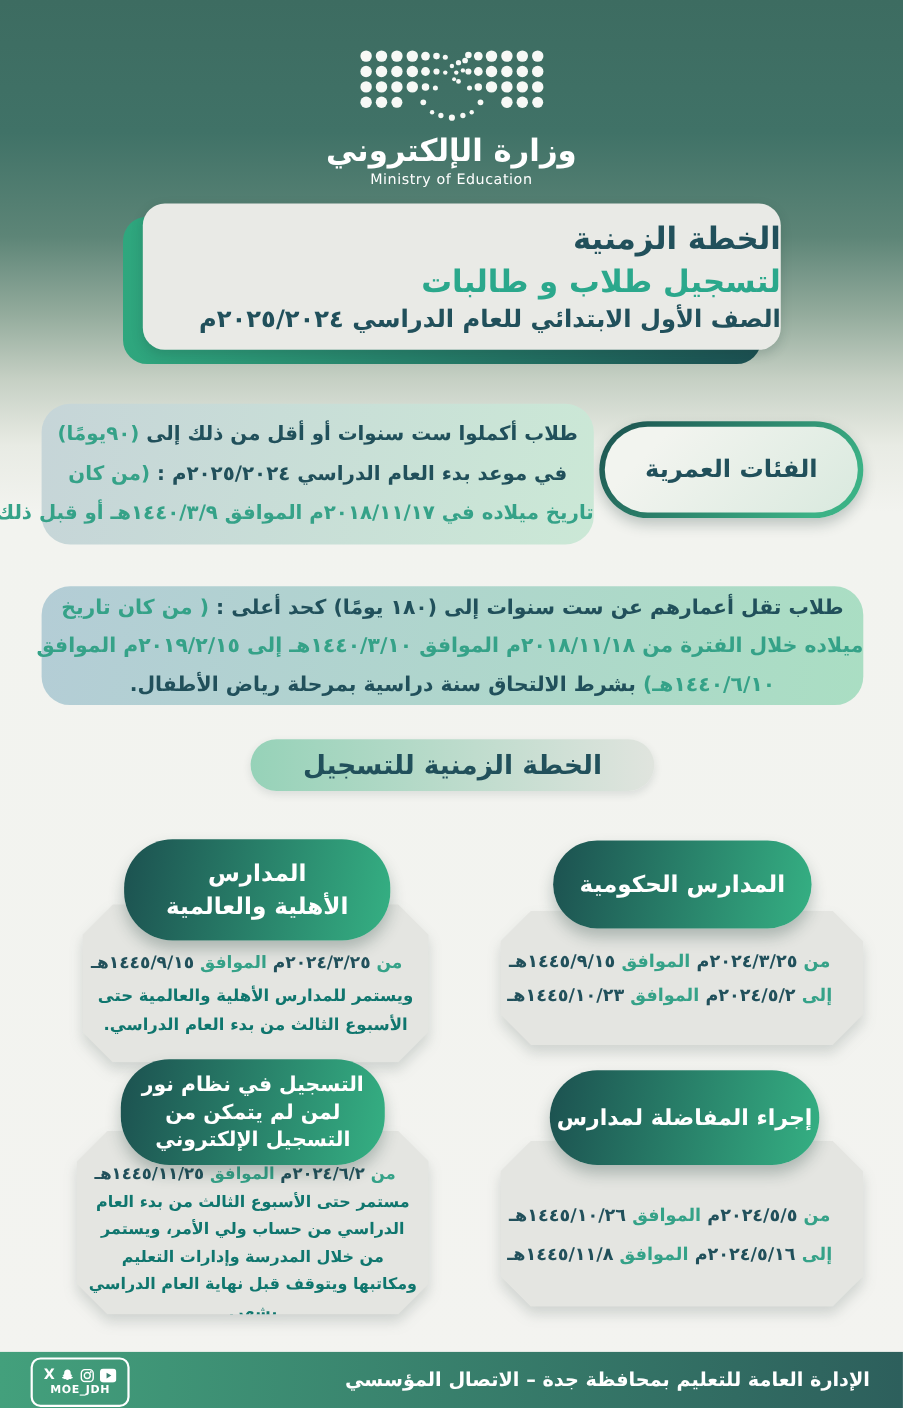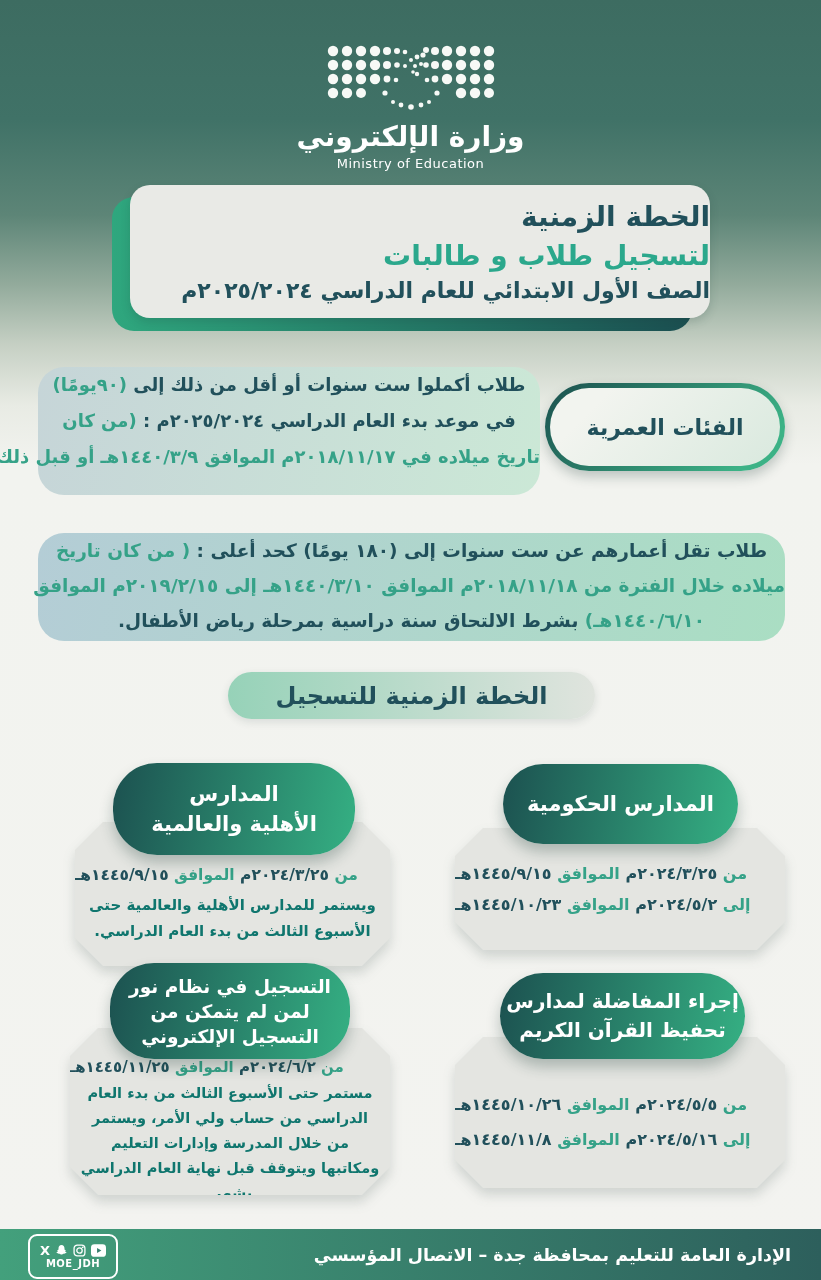--- a/index.html
+++ b/index.html
@@ -24,21 +24,21 @@
   .titlebox .t2{font-size:28px;font-weight:700;color:#2ba88c;}
   .titlebox .t3{font-size:22px;font-weight:700;color:#21505b;}
   
   .age-pill{position:absolute;left:545px;top:383px;width:240px;height:88px;border-radius:46px;
     background:linear-gradient(135deg,#1b504e 0%,#3cb286 85%);box-shadow:0 6px 12px rgba(30,60,55,.25);}
   .age-pill .inner{position:absolute;inset:5px;border-radius:41px;
     background:linear-gradient(135deg,#f2f4ef 20%,#d9e9de 100%);
     display:flex;align-items:center;justify-content:center;
     font-size:22px;font-weight:700;color:#21505b;}
   .agebox{position:absolute;border-radius:26px;display:flex;flex-direction:column;
-    text-align:center;font-weight:700;}
+    justify-content:center;text-align:center;font-weight:700;}
   .agebox .ln{white-space:nowrap;}
   .agebox1{left:38px;top:367px;width:502px;height:128px;
     background:linear-gradient(100deg,#c6d5d8 0%,#cbe8d6 100%);
     font-size:18px;line-height:36px;}
   .agebox2{left:38px;top:533px;width:747px;height:108px;
     background:linear-gradient(100deg,#b4cdd6 0%,#aadec3 100%);
     font-size:18.5px;line-height:35px;}
   .d{color:#21505b;}
   .g{color:#35a288;}
   
@@ -50,21 +50,21 @@
   .card{position:absolute;}
   .card-pill{position:absolute;z-index:2;border-radius:44px;
     background:linear-gradient(100deg,#1c5150 0%,#35b083 100%);
     box-shadow:0 8px 14px rgba(30,60,55,.28);color:#fff;font-weight:700;
     display:flex;flex-direction:column;align-items:center;justify-content:center;text-align:center;}
   .bodywrap{position:absolute;filter:drop-shadow(0 7px 6px rgba(50,70,65,.18));}
   .card-body{width:100%;height:100%;background:#e4e5e1;
     clip-path:polygon(28px 0,calc(100% - 28px) 0,100% 28px,100% calc(100% - 28px),
       calc(100% - 28px) 100%,28px 100%,0 calc(100% - 28px),0 28px);
     display:flex;flex-direction:column;}
-  .daterow{text-align:left;padding-right:22px;font-weight:700;white-space:nowrap;}
+  .daterow{text-align:center;padding-right:22px;font-weight:700;white-space:nowrap;}
   .note{font-weight:700;color:#0f766e;text-align:center;}
   
   .card-gov .card-pill{left:48px;top:0;width:235px;height:80px;font-size:21px;}
   .card-gov .bodywrap{left:0;top:64px;width:330px;height:122px;}
   .card-gov .card-body{justify-content:center;gap:12px;font-size:16px;}
   
   .card-prv .card-pill{left:38px;top:0;width:242px;height:92px;font-size:21px;line-height:30px;}
   .card-prv .bodywrap{left:0;top:59px;width:315px;height:144px;}
   .card-prv .card-body{font-size:15.5px;}
   .card-prv .daterow{margin-top:44px;padding-right:16px;}
@@ -225,21 +225,20 @@
       <div class="daterow">
         <span class="g">من</span> <span class="d">٢٠٢٤/٥/٥م</span> <span class="g">الموافق</span> <span class="d">١٤٤٥/١٠/٢٦هـ</span>
       </div>
       <div class="daterow">
         <span class="g">إلى</span> <span class="d">٢٠٢٤/٥/١٦م</span> <span class="g">الموافق</span> <span class="d">١٤٤٥/١١/٨هـ</span>
       </div>
     </div>
       </div>
     <div class="card-pill">
       <div>إجراء المفاضلة لمدارس</div>
-      <div>تحفيظ القرآن الكريم</div>
     </div>
   </div>
 
   <div class="card card-nor" style="left:70px;top:963px;width:320px;height:232px;">
     <div class="bodywrap">
         <div class="card-body">
       <div class="daterow">
         <span class="g">من</span> <span class="d">٢٠٢٤/٦/٢م</span> <span class="g">الموافق</span> <span class="d">١٤٤٥/١١/٢٥هـ</span>
       </div>
       <div class="note">مستمر حتى الأسبوع الثالث من بدء العام الدراسي من حساب ولي الأمر، ويستمر من خلال المدرسة وإدارات التعليم ومكاتبها ويتوقف قبل نهاية العام الدراسي بشهر.</div>

